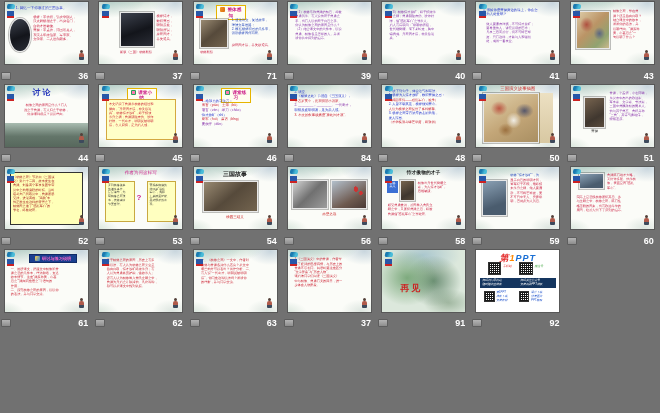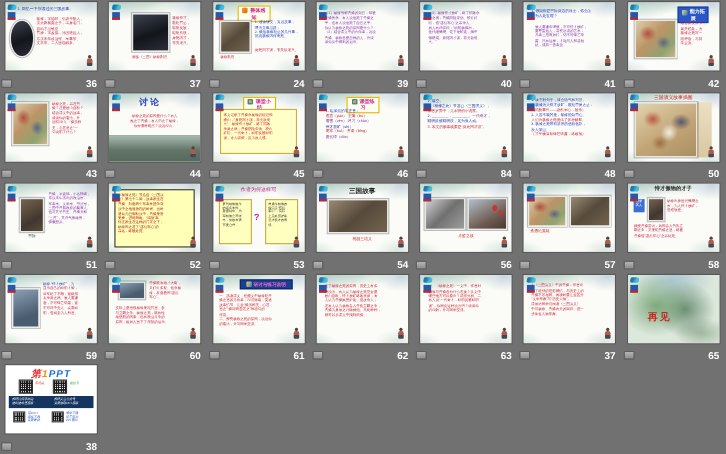--- a/index.html
+++ b/index.html
@@ -153,21 +153,21 @@
         </div>
         <div class="el txt" style="left: 8%; top: 77%; width: 34%; font-size: 3.2px; color: rgb(204, 34, 68);">
           <div>杨修剧照</div>
         </div>
         <div class="logo-a"></div>
         <div class="logo-b"></div>
         <div class="person"></div>
       </div>
       <div class="footer">
         <div class="trans-icon"></div>
-        <div class="num">24</div>
+        <div class="num">71</div>
       </div>
     </div>
     <div class="cell">
       <div class="thumb tpl">
         <div class="el txt" style="left: 9%; top: 13%; width: 84%; font-size: 3.2px; color: rgb(136, 51, 170);">
           <div>（1）杨修号称曹操的知己，却被</div>
           <div>曹操所杀。有人说他死于曹操之</div>
           <div>手，也有人说他死于自己之手。</div>
           <div>你认为杨修之死的原因是什么？</div>
           <div></div>
@@ -218,40 +218,20 @@
           <div>露。只有这样，才能与人和谐相</div>
           <div>处，成就一番事业。</div>
         </div>
         <div class="logo-a"></div>
         <div class="logo-b"></div>
         <div class="person"></div>
       </div>
       <div class="footer">
         <div class="trans-icon"></div>
         <div class="num">41</div>
-      </div>
-    </div>
-    <div class="cell">
-      <div class="thumb tpl">
-        <div class="el title" style="left: 55%; top: 7%; width: 34%; font-size: 4.6px; color: rgb(255, 255, 255); background: rgb(42, 87, 200); border: 1px solid rgb(26, 63, 159);"><div class="ticon ic-pen" style="position: static;"></div>能力拓展</div>
-        <div class="el img v-painting frame" style="left: 8%; top: 25%; width: 45%; height: 57%;"></div>
-        <div class="el txt" style="left: 58%; top: 28%; width: 38%; font-size: 3.3px; color: rgb(204, 34, 68);">
-          <div>结合课文情节，</div>
-          <div>展开想象，为</div>
-          <div>杨修之死写一</div>
-          <div>段评语，与同</div>
-          <div>学交流。</div>
-        </div>
-        <div class="logo-a"></div>
-        <div class="logo-b"></div>
-        <div class="person"></div>
-      </div>
-      <div class="footer">
-        <div class="trans-icon"></div>
-        <div class="num">42</div>
       </div>
     </div>
     <div class="cell">
       <div class="thumb tpl">
         <div class="el img v-painting frame" style="left: 7%; top: 14%; width: 40%; height: 62%;"></div>
         <div class="el txt" style="left: 51%; top: 12%; width: 46%; font-size: 3.2px; color: rgb(204, 34, 68);">
           <div>杨修之死，罪在曹</div>
           <div>操？还是咎由自取？</div>
           <div>结合课文中的故事，</div>
           <div>谈谈你的看法，并</div>
@@ -489,36 +469,20 @@
         <div class="logo-b"></div>
         <div class="person"></div>
       </div>
       <div class="footer">
         <div class="trans-icon"></div>
         <div class="num">56</div>
       </div>
     </div>
     <div class="cell">
       <div class="thumb tpl">
-        <div class="el img v-painting frame" style="left: 5%; top: 17%; width: 42%; height: 45%;"></div>
-        <div class="el img v-photo-group frame" style="left: 50%; top: 17%; width: 45%; height: 45%;"></div>
-        <div class="el txt" style="left: 7%; top: 66%; width: 42%; font-size: 3.5px; color: rgb(204, 34, 34);">
-          <div>煮酒论英雄</div>
-        </div>
-        <div class="logo-a"></div>
-        <div class="logo-b"></div>
-        <div class="person"></div>
-      </div>
-      <div class="footer">
-        <div class="trans-icon"></div>
-        <div class="num">57</div>
-      </div>
-    </div>
-    <div class="cell">
-      <div class="thumb tpl">
         <div class="el txt" style="left: 18%; top: 5%; width: 64%; font-size: 4.8px; color: rgb(34, 34, 34); text-align: center; font-weight: bold;">
           <div>恃才傲物的才子</div>
         </div>
         <div class="el tag" style="left: 6%; top: 22%; width: 13%; height: 20%; background: rgb(59, 111, 212); font-size: 3px; white-space: pre-line;">杨修
 其人</div>
         <div class="el img v-photo-person frame" style="left: 22%; top: 20%; width: 18%; height: 34%;"></div>
         <div class="el txt" style="left: 43%; top: 22%; width: 53%; font-size: 3.2px; color: rgb(204, 34, 68);">
           <div>杨修出身世代簪缨之</div>
           <div>家，为人恃才放旷，</div>
           <div>思维敏捷。</div>
@@ -664,21 +628,21 @@
     </div>
     <div class="cell">
       <div class="thumb tpl">
         <div class="el img v-landscape" style="left: 0%; top: 0%; width: 100%; height: 100%;"></div>
         <div class="el big" style="left: 22%; top: 55%; width: 40%; font-size: 9px; color: rgb(204, 34, 34);">再见</div>
         <div class="logo-a"></div>
         <div class="logo-b"></div>
       </div>
       <div class="footer">
         <div class="trans-icon"></div>
-        <div class="num">65</div>
+        <div class="num">91</div>
       </div>
     </div>
     <div class="cell">
       <div class="thumb plain">
         <div class="el plogo" style="left: 14%; top: 3%; width: 72%; font-size: 9px;"><span style="color: rgb(229, 51, 51);">第</span><span style="color: rgb(255, 136, 0);">1</span><span style="color: rgb(26, 111, 212);">PPT</span></div>
         <div class="el qr" style="left: 14%; top: 20%; width: 16%; height: 21%;"></div>
         <div class="el txt" style="left: 32%; top: 24%; width: 16%; font-size: 2.9px; color: rgb(229, 51, 51);">
           <div>手机站</div>
         </div>
         <div class="el qr" style="left: 52%; top: 20%; width: 16%; height: 21%;"></div>
@@ -702,16 +666,16 @@
         </div>
         <div class="el qr" style="left: 51%; top: 67%; width: 13%; height: 17%;"></div>
         <div class="el txt" style="left: 66%; top: 67%; width: 26%; font-size: 2.8px; color: rgb(34, 85, 204);">
           <div>课件下载</div>
           <div>背景图片</div>
           <div>PPT教程</div>
         </div>
       </div>
       <div class="footer">
         <div class="trans-icon"></div>
-        <div class="num">38</div>
+        <div class="num">92</div>
       </div>
     </div>
   </div>
 
 </body></html>

